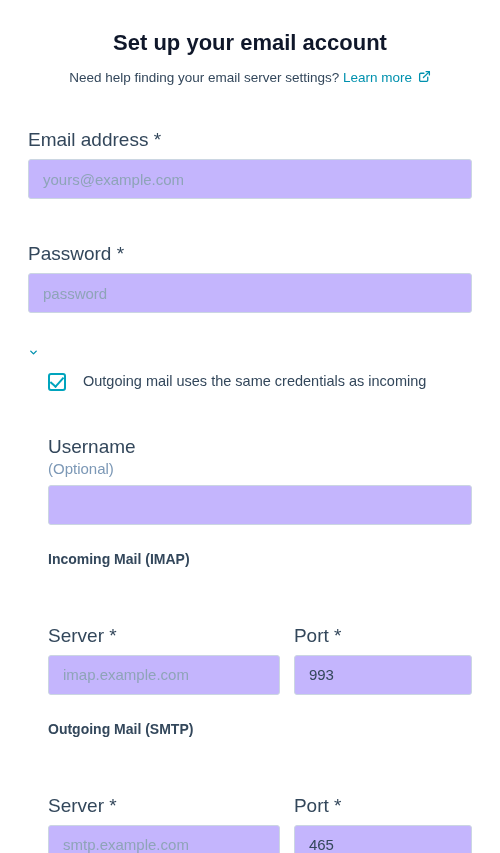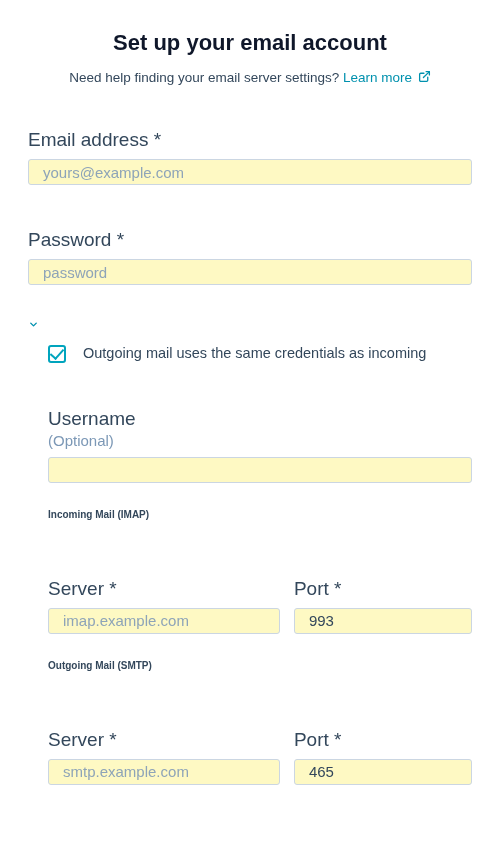--- a/index.html
+++ b/index.html
@@ -45,25 +45,25 @@
     }
     .sublabel {
       font-size: 15px;
       color: #7c98b6;
       margin-top: 2px;
       margin-bottom: 8px;
       font-weight: 400;
     }
     .text-input {
       width: 100%;
-      height: 26px;
+      height: 40px;
       padding: 8px 14px;
       font-size: 15px;
       color: #33475b;
-      background: #fef9c3;
+      background: #c4b5fd;
       border: 1px solid #cbd6e2;
       border-radius: 3px;
       outline: none;
     }
     .text-input::placeholder { color: #8ea4b8; }
     .field-block { margin-bottom: 22px; }
     .adv-toggle {
       display: flex;
       align-items: center;
       gap: 8px;
@@ -103,21 +103,21 @@
       border-width: 0 2.5px 2.5px 0;
       transform: rotate(42deg);
     }
     .chk-label {
       font-size: 14.5px;
       color: #33475b;
       line-height: 1.35;
     }
     .indent { padding-left: 20px; }
     .section-heading {
-      font-size: 10px;
+      font-size: 14px;
       font-weight: 600;
       color: #33475b;
       margin-top: 26px;
       margin-bottom: 14px;
     }
     .two-col {
       display: flex;
       gap: 14px;
     }
     .two-col > div { flex: 1; }

